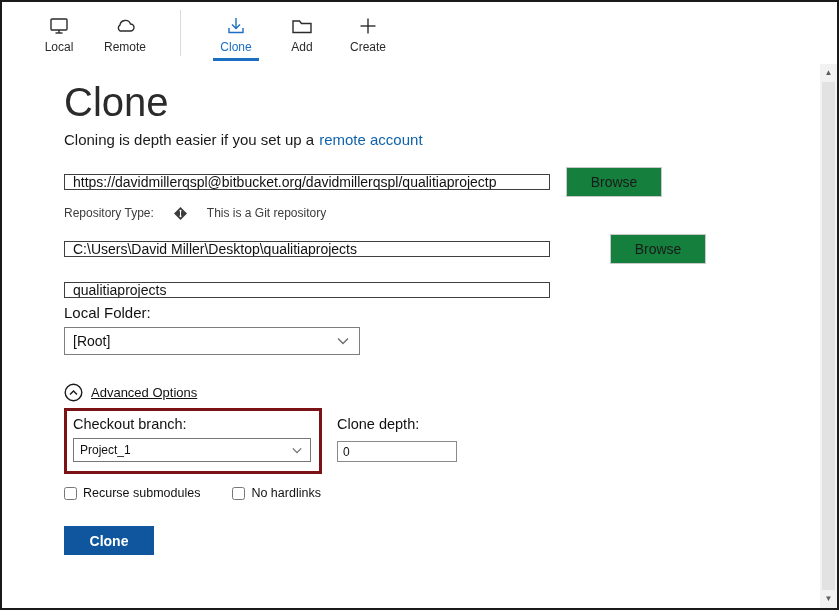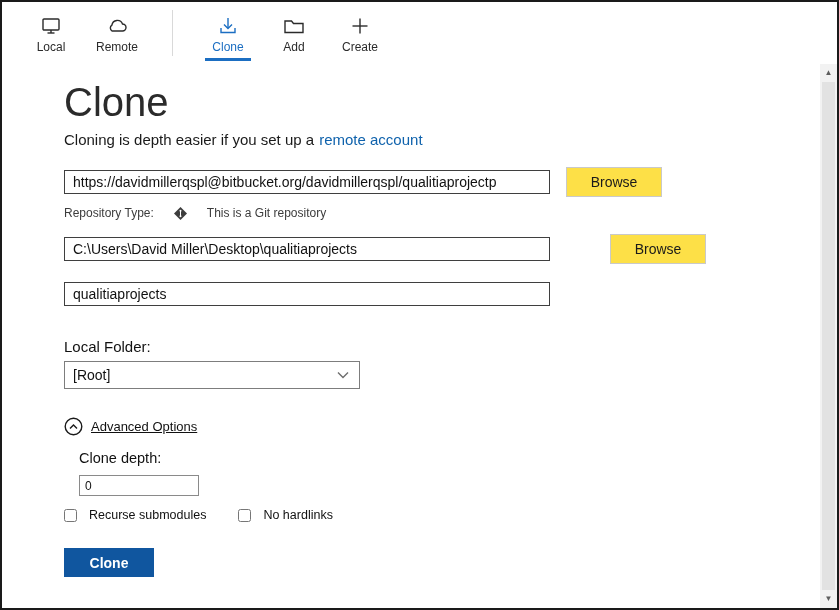--- a/index.html
+++ b/index.html
@@ -2,21 +2,21 @@
 <html><head>
 <meta charset="utf-8">
 <style>
   * { margin:0; padding:0; box-sizing:border-box; }
   body { background:#888; font-family:"Liberation Sans", sans-serif; }
   .window {
     width:839px; height:610px; margin:0 auto; background:#fff;
     border:2px solid #1a1a1a; position:relative; overflow:hidden;
   }
   
-  .toolbar { height:62px; display:flex; align-items:stretch; padding-left:16px; background:#fff; }
+  .toolbar { height:62px; display:flex; align-items:stretch; padding-left:24px; background:#fff; }
   .tb-item {
     width:66px; display:flex; flex-direction:column; align-items:center;
     justify-content:center; gap:3px; position:relative; cursor:default;
   }
   .tb-item .tb-label { font-size:12px; color:#2b2b2b; }
   .tb-item.active .tb-label { color:#1b6ec2; }
   .tb-item.active::after {
     content:""; position:absolute; left:10px; right:10px; bottom:3px; height:3px; background:#1b6ec2;
   }
   .tb-divider { width:1px; background:#d9d9d9; margin:8px 22px 8px 22px; }
@@ -30,31 +30,31 @@
   .sb-arrow { font-size:8px; color:#5d5d5d; padding:5px 0; cursor:default; line-height:8px; }
   .sb-thumb { position:absolute; top:18px; bottom:18px; left:2px; right:2px; background:#e2e2e2; }
   
   .content { padding:14px 80px 0 62px; }
   .page-title { font-size:40px; font-weight:300; color:#2b2b2b; line-height:48px; }
   .subtitle { margin-top:5px; font-size:15px; color:#1a1a1a; }
   .subtitle a { color:#0f62ac; text-decoration:none; margin-left:5px; cursor:pointer; }
   .field-row { display:flex; align-items:center; }
   .row-source { margin-top:19px; }
   .txt-input {
-    width:486px; height:24px; border:1px solid #3f3f3f; font-size:14px;
+    width:486px; height:16px; border:1px solid #3f3f3f; font-size:14px;
     padding:0 8px; color:#111; font-family:"Liberation Sans", sans-serif; background:#fff;
   }
   .browse-btn {
-    margin-left:16px; width:96px; height:30px; background:#fde047; border:1px solid #c9c9c9;
+    margin-left:16px; width:96px; height:30px; background:#15803d; border:1px solid #c9c9c9;
     font-size:14px; color:#1a1a1a; font-family:"Liberation Sans", sans-serif; cursor:pointer;
   }
   .repo-type { margin-top:7px; display:flex; align-items:center; gap:20px; font-size:12px; color:#3c3c3c; height:18px; }
   .row-dest { margin-top:12px;gap:44px; }
   .row-name { margin-top:18px; }
-  .section-label { margin-top:32px; font-size:15px; color:#111; }
+  .section-label { margin-top:6px; font-size:15px; color:#111; }
   .dropdown {
     margin-top:6px; width:296px; height:28px; border:1px solid #7d7d7d; display:flex;
     align-items:center; justify-content:space-between; padding:0 10px 0 8px; cursor:pointer; background:#fff;
   }
   .dropdown .dd-value { font-size:14px; color:#111; }
   .advanced-row { margin-top:28px; display:flex; align-items:center; gap:8px; cursor:pointer; }
   .advanced-row .adv-label { font-size:13px; color:#111;text-decoration:underline; }
   .options-row { margin-top:6px; display:flex; align-items:flex-start; }
   .highlight-box { border:3px solid #7a1216; padding:5px 8px 9px 6px; width:258px; }
   .inline-label { font-size:14.5px; color:#111; }
@@ -62,21 +62,21 @@
     margin-top:6px; width:238px; height:24px; border:1px solid #767676; display:flex;
     align-items:center; justify-content:space-between; padding:0 8px 0 6px; cursor:pointer; background:#fff;
   }
   .dd-small .dd-value { font-size:12px; color:#111; }
   .depth-col { margin-left:15px; padding-top:8px; }
   .depth-input {
     margin-top:9px; width:120px; height:21px; border:1px solid #8a8a8a; font-size:12px;
     padding:0 5px; color:#111; font-family:"Liberation Sans", sans-serif;
   }
   .checkbox-row { margin-top:12px; display:flex; align-items:center; gap:32px; }
-  .cb-group { display:flex; align-items:center; gap:12px; font-size:12.5px; color:#111; }
+  .cb-group { display:flex; align-items:center; gap:6px; font-size:12.5px; color:#111; }
   .cb-group input { width:13px; height:13px; margin:0; cursor:pointer; }
   .clone-btn {
     margin-top:26px; width:90px; height:29px; background:#10569f; color:#fff; border:none;
     font-size:14px; font-weight:bold; font-family:"Liberation Sans", sans-serif; cursor:pointer;
   }
 </style>
 </head>
 <body>
 
 <div class="window">
@@ -196,20 +196,31 @@
             <circle cx="9.5" cy="9.5" r="8.3"></circle>
             <polyline points="6,11.5 9.5,8 13,11.5"></polyline>
           </svg>
         </span>
         <span class="adv-label">Advanced Options</span>
       </div>
 
       
       <div class="options-row">
 
+        <div class="highlight-box">
+          <div class="inline-label">Checkout branch:</div>
+          <div class="dd-small">
+            <span class="dd-value">Project_1</span>
+            <span style="display:flex;">
+              <svg width="10" height="7" viewBox="0 0 12 8" fill="none" stroke="#6e6e6e" stroke-width="1.5">
+                <polyline points="1,1.5 6,6.5 11,1.5"></polyline>
+              </svg>
+            </span>
+          </div>
+        </div>
 
         <div class="depth-col">
           <div class="inline-label">Clone depth:</div>
           <input class="depth-input" type="text" value="0" style="">
         </div>
 
       </div>
 
       
       <div class="checkbox-row">

